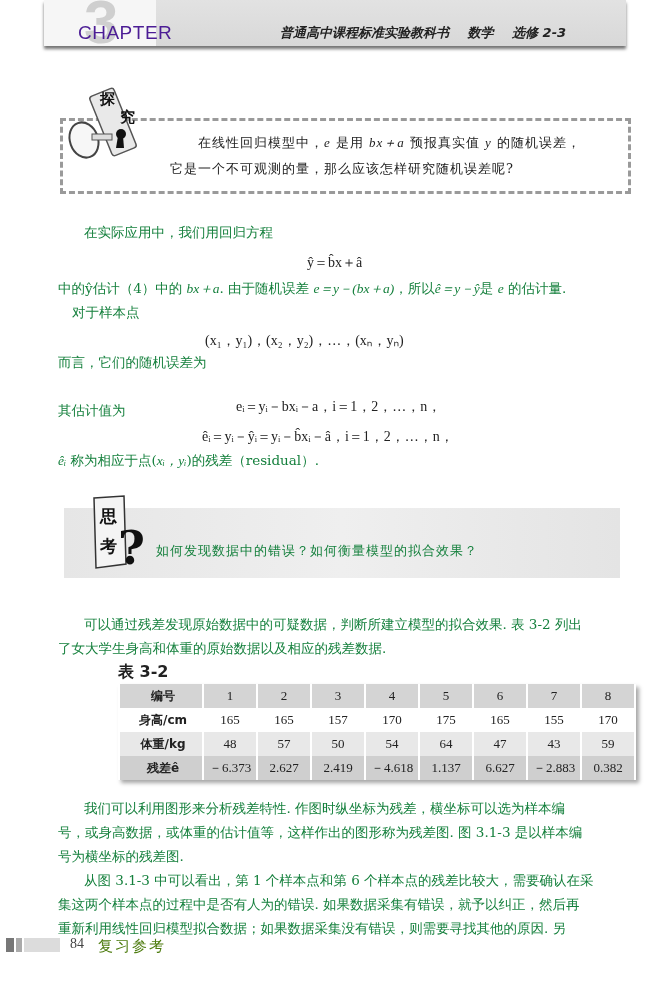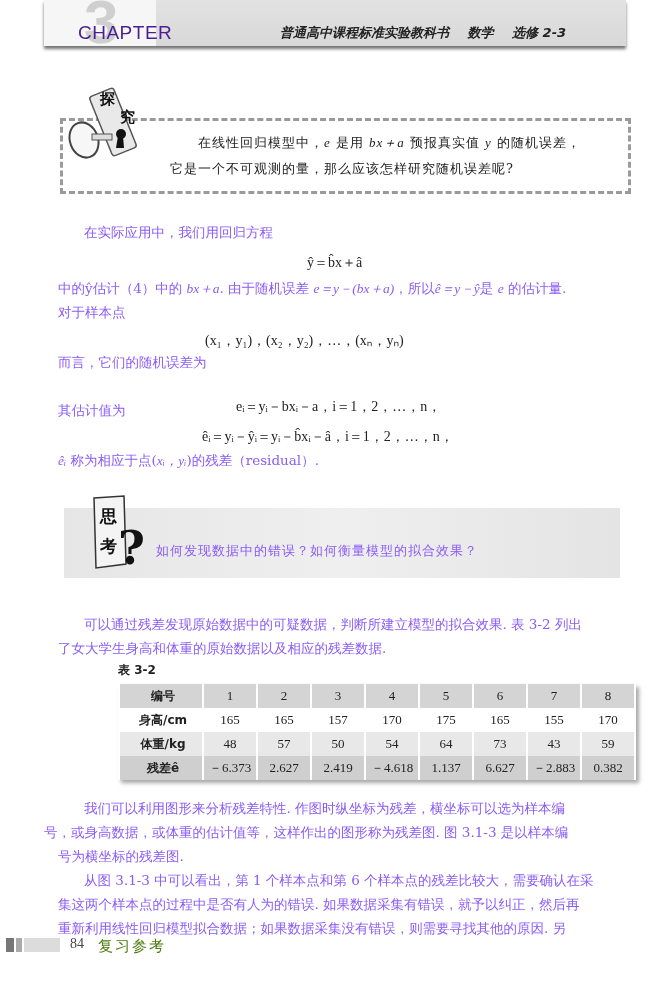--- a/index.html
+++ b/index.html
@@ -36,32 +36,32 @@
   .explore-box {
     position: absolute; left: 60px; top: 118px; width: 565px; height: 70px;
     border: 3px dashed #9a9a9a; border-style: dashed; background: #fff;
   }
   .explore-text {
     position: absolute; font-size: 13px; color: #222; white-space: nowrap; letter-spacing: 1px;
   }
   .icon-explore { position: absolute; left: 62px; top: 82px; width: 90px; height: 90px; }
   .icon-think { position: absolute; left: 88px; top: 494px; width: 60px; height: 80px; }
 
-  .p { position: absolute; font-size: 13.5px; color: #8b5cf6; white-space: nowrap; }
+  .p { position: absolute; font-size: 13.5px; color: #15803d; white-space: nowrap; }
   .formula { position: absolute; font-size: 14px; color: #222; white-space: nowrap; font-family: "Liberation Serif", serif; }
   i.v { font-style: italic; }
 
   
   .think-box {
     position: absolute; left: 64px; top: 508px; width: 556px; height: 70px;
     background: linear-gradient(90deg, #e6e6e6, #efefef 50%, #e4e4e4);
   }
 
   
-  .table-caption { position: absolute; left: 118px; top: 662px; font-size: 12px; font-weight: bold; font-family: "DejaVu Sans", sans-serif; }
+  .table-caption { position: absolute; left: 118px; top: 662px; font-size: 16px; font-weight: bold; font-family: "DejaVu Sans", sans-serif; }
   table.data {
     position: absolute; left: 118px; top: 684px; border-collapse: separate; border-spacing: 2px 0;
     font-family: "Liberation Serif", serif; font-size: 13px;
     box-shadow: 3px 3px 4px rgba(0,0,0,0.35);
   }
   table.data td {
     height: 24px; text-align: center; padding: 0 4px; white-space: nowrap;
   }
   table.data td.lbl { width: 70px; font-weight: bold; font-family: "DejaVu Sans", sans-serif; font-size: 12px; padding-left: 8px; }
   table.data td.num { width: 44px; }
@@ -105,21 +105,21 @@
 <div class="explore-text" style="left:198px; top:134px;">
   <span>在线性回归模型中，</span><i class="v serif">e</i><span> 是用 </span><i class="v serif">bx＋a</i><span> 预报真实值 </span><i class="v serif">y</i><span> 的随机误差，</span>
 </div>
 <div class="explore-text" style="left:170px; top:160px;">它是一个不可观测的量，那么应该怎样研究随机误差呢?</div>
 
 <div class="p" style="left:84px; top:224px;">在实际应用中，我们用回归方程</div>
 <div class="formula" style="left:307px; top:254px;">ŷ＝b̂x＋â</div>
 <div class="p" style="left:58px; top:280px;">
   <span>中的ŷ估计（4）中的 </span><i class="v serif">bx＋a</i><span>. 由于随机误差 </span><i class="v serif">e＝y－(bx＋a)</i><span>，所以</span><i class="v serif">ê＝y－ŷ</i><span>是 </span><i class="v serif">e</i><span> 的估计量.</span>
 </div>
-<div class="p" style="left:58px; top:304px;">对于样本点</div>
+<div class="p" style="left:72px; top:304px;">对于样本点</div>
 <div class="formula" style="left:205px; top:330px;">(x₁，y₁)，(x₂，y₂)，…，(xₙ，yₙ)</div>
 <div class="p" style="left:58px; top:354px;">而言，它们的随机误差为</div>
 <div class="formula" style="left:236px; top:398px;">eᵢ＝yᵢ－bxᵢ－a，i＝1，2，…，n，</div>
 <div class="p" style="left:58px; top:402px;">其估计值为</div>
 <div class="formula" style="left:202px; top:428px;">êᵢ＝yᵢ－ŷᵢ＝yᵢ－b̂xᵢ－â，i＝1，2，…，n，</div>
 <div class="p" style="left:58px; top:452px;">
   <i class="v serif">êᵢ</i><span> 称为相应于点(</span><i class="v serif">xᵢ，yᵢ</i><span>)的残差（residual）.</span>
 </div>
 
 <div class="think-box"></div>
@@ -161,40 +161,40 @@
     <td class="num">155</td>
     <td class="num">170</td>
   </tr>
   <tr class="r-weight">
     <td class="lbl">体重/kg</td>
     <td class="num">48</td>
     <td class="num">57</td>
     <td class="num">50</td>
     <td class="num">54</td>
     <td class="num">64</td>
-    <td class="num">73</td>
+    <td class="num">47</td>
     <td class="num">43</td>
     <td class="num">59</td>
   </tr>
   <tr class="r-resid">
     <td class="lbl">残差ê</td>
     <td class="num">－6.373</td>
     <td class="num">2.627</td>
     <td class="num">2.419</td>
     <td class="num">－4.618</td>
     <td class="num">1.137</td>
     <td class="num">6.627</td>
     <td class="num">－2.883</td>
     <td class="num">0.382</td>
   </tr>
 </tbody>
   </table>
 
 <div class="p" style="left:84px; top:800px;">我们可以利用图形来分析残差特性. 作图时纵坐标为残差，横坐标可以选为样本编</div>
-<div class="p" style="left:44px; top:824px;">号，或身高数据，或体重的估计值等，这样作出的图形称为残差图. 图 3.1-3 是以样本编</div>
+<div class="p" style="left:58px; top:824px;">号，或身高数据，或体重的估计值等，这样作出的图形称为残差图. 图 3.1-3 是以样本编</div>
 <div class="p" style="left:58px; top:848px;">号为横坐标的残差图.</div>
 <div class="p" style="left:84px; top:872px;">从图 3.1-3 中可以看出，第 1 个样本点和第 6 个样本点的残差比较大，需要确认在采</div>
 <div class="p" style="left:58px; top:896px;">集这两个样本点的过程中是否有人为的错误. 如果数据采集有错误，就予以纠正，然后再</div>
 <div class="p" style="left:58px; top:920px;">重新利用线性回归模型拟合数据；如果数据采集没有错误，则需要寻找其他的原因. 另</div>
 
 <div class="footer-bars">
   <div style="width:8px; background:#777;"></div>
   <div style="width:6px; background:#aaa;"></div>
   <div style="width:36px; background:#dcdcdc;"></div>
 </div>

